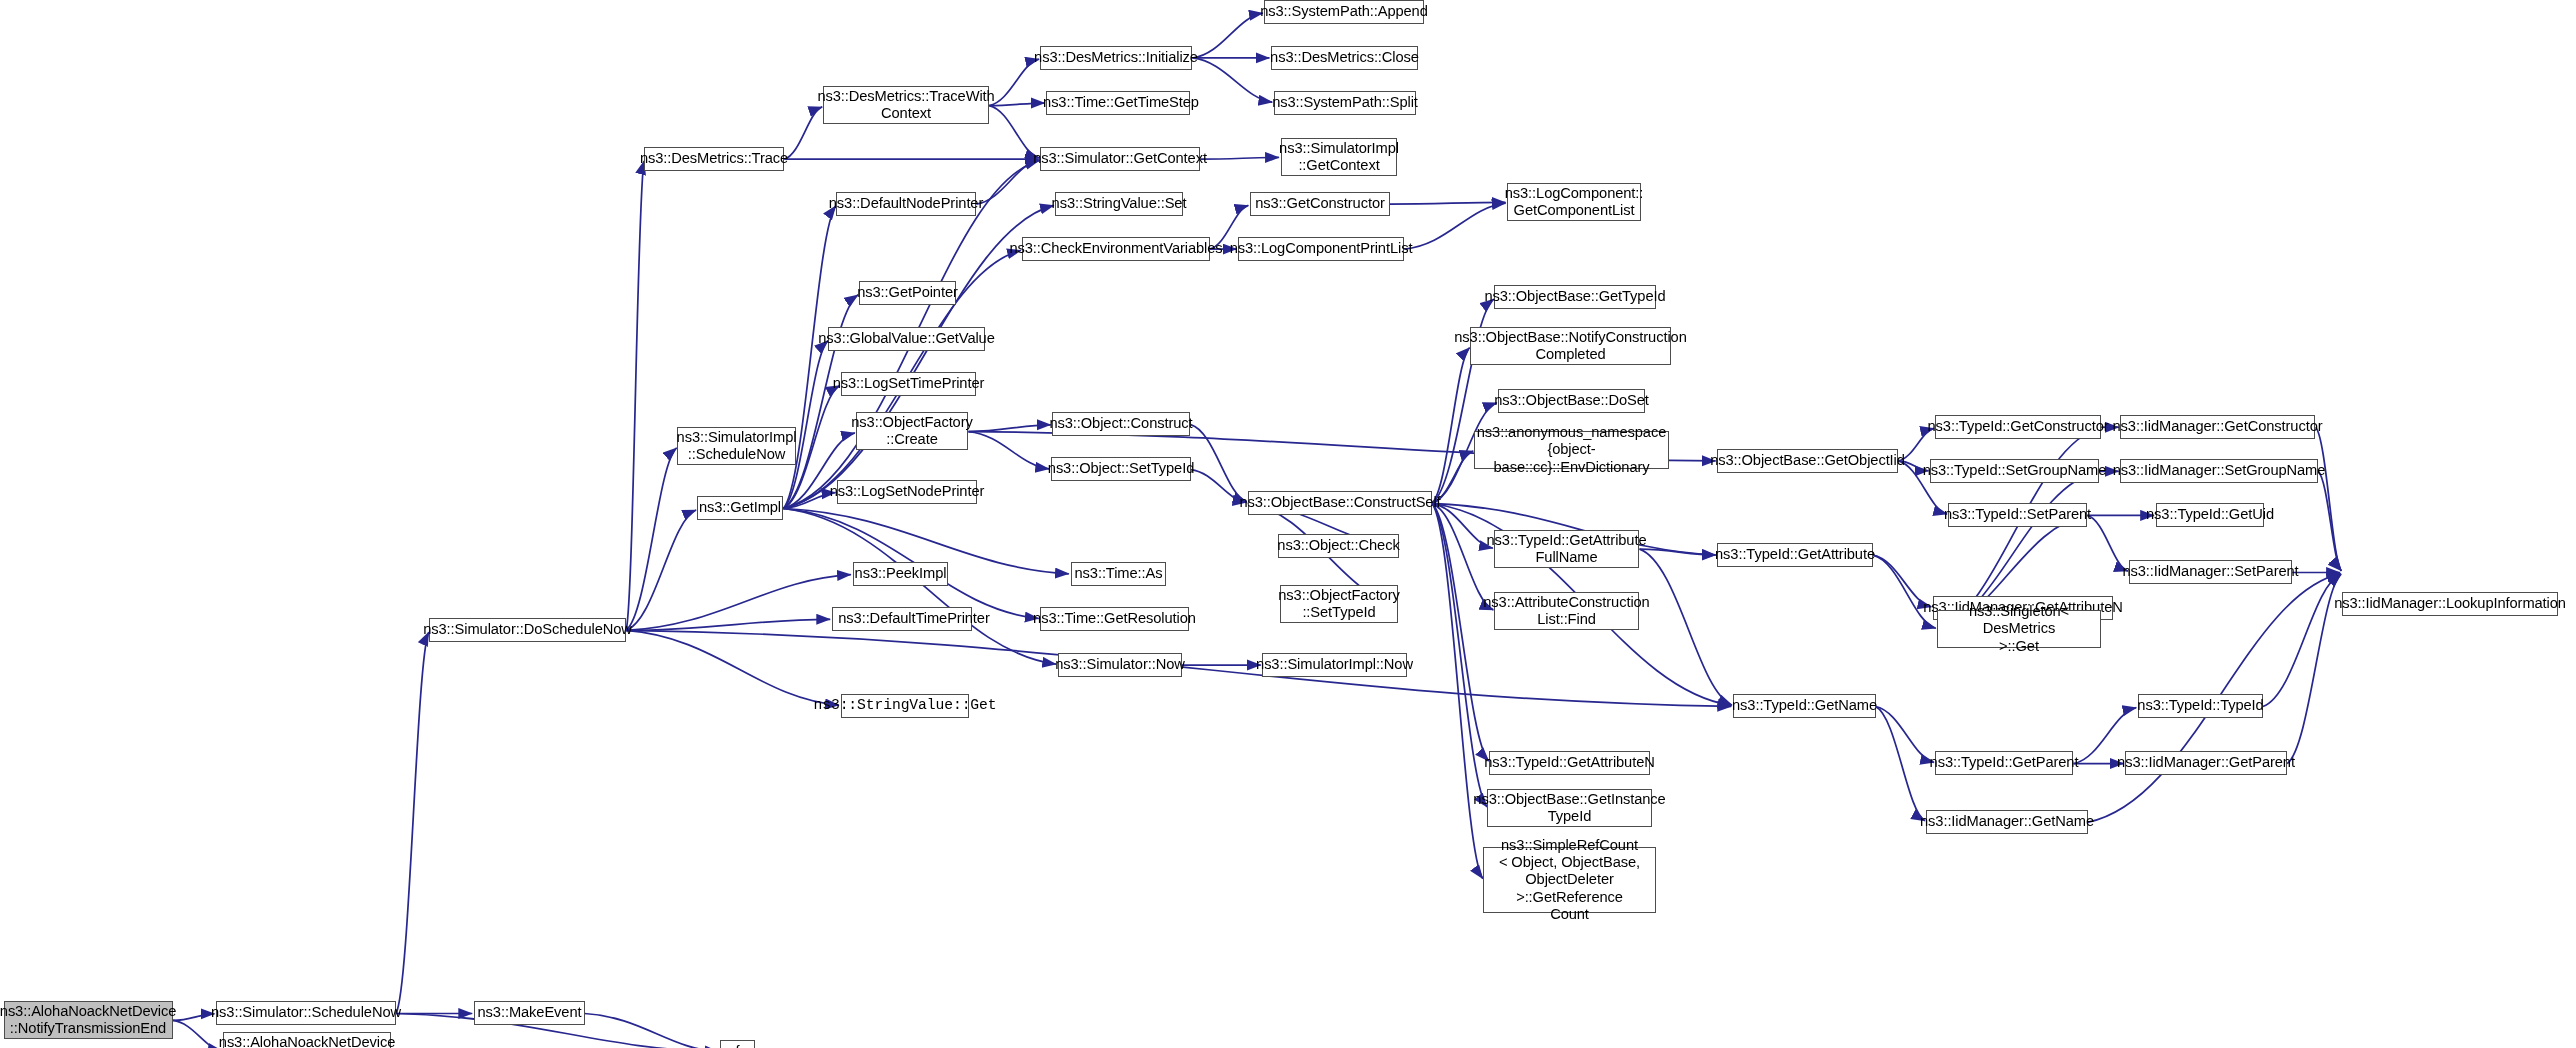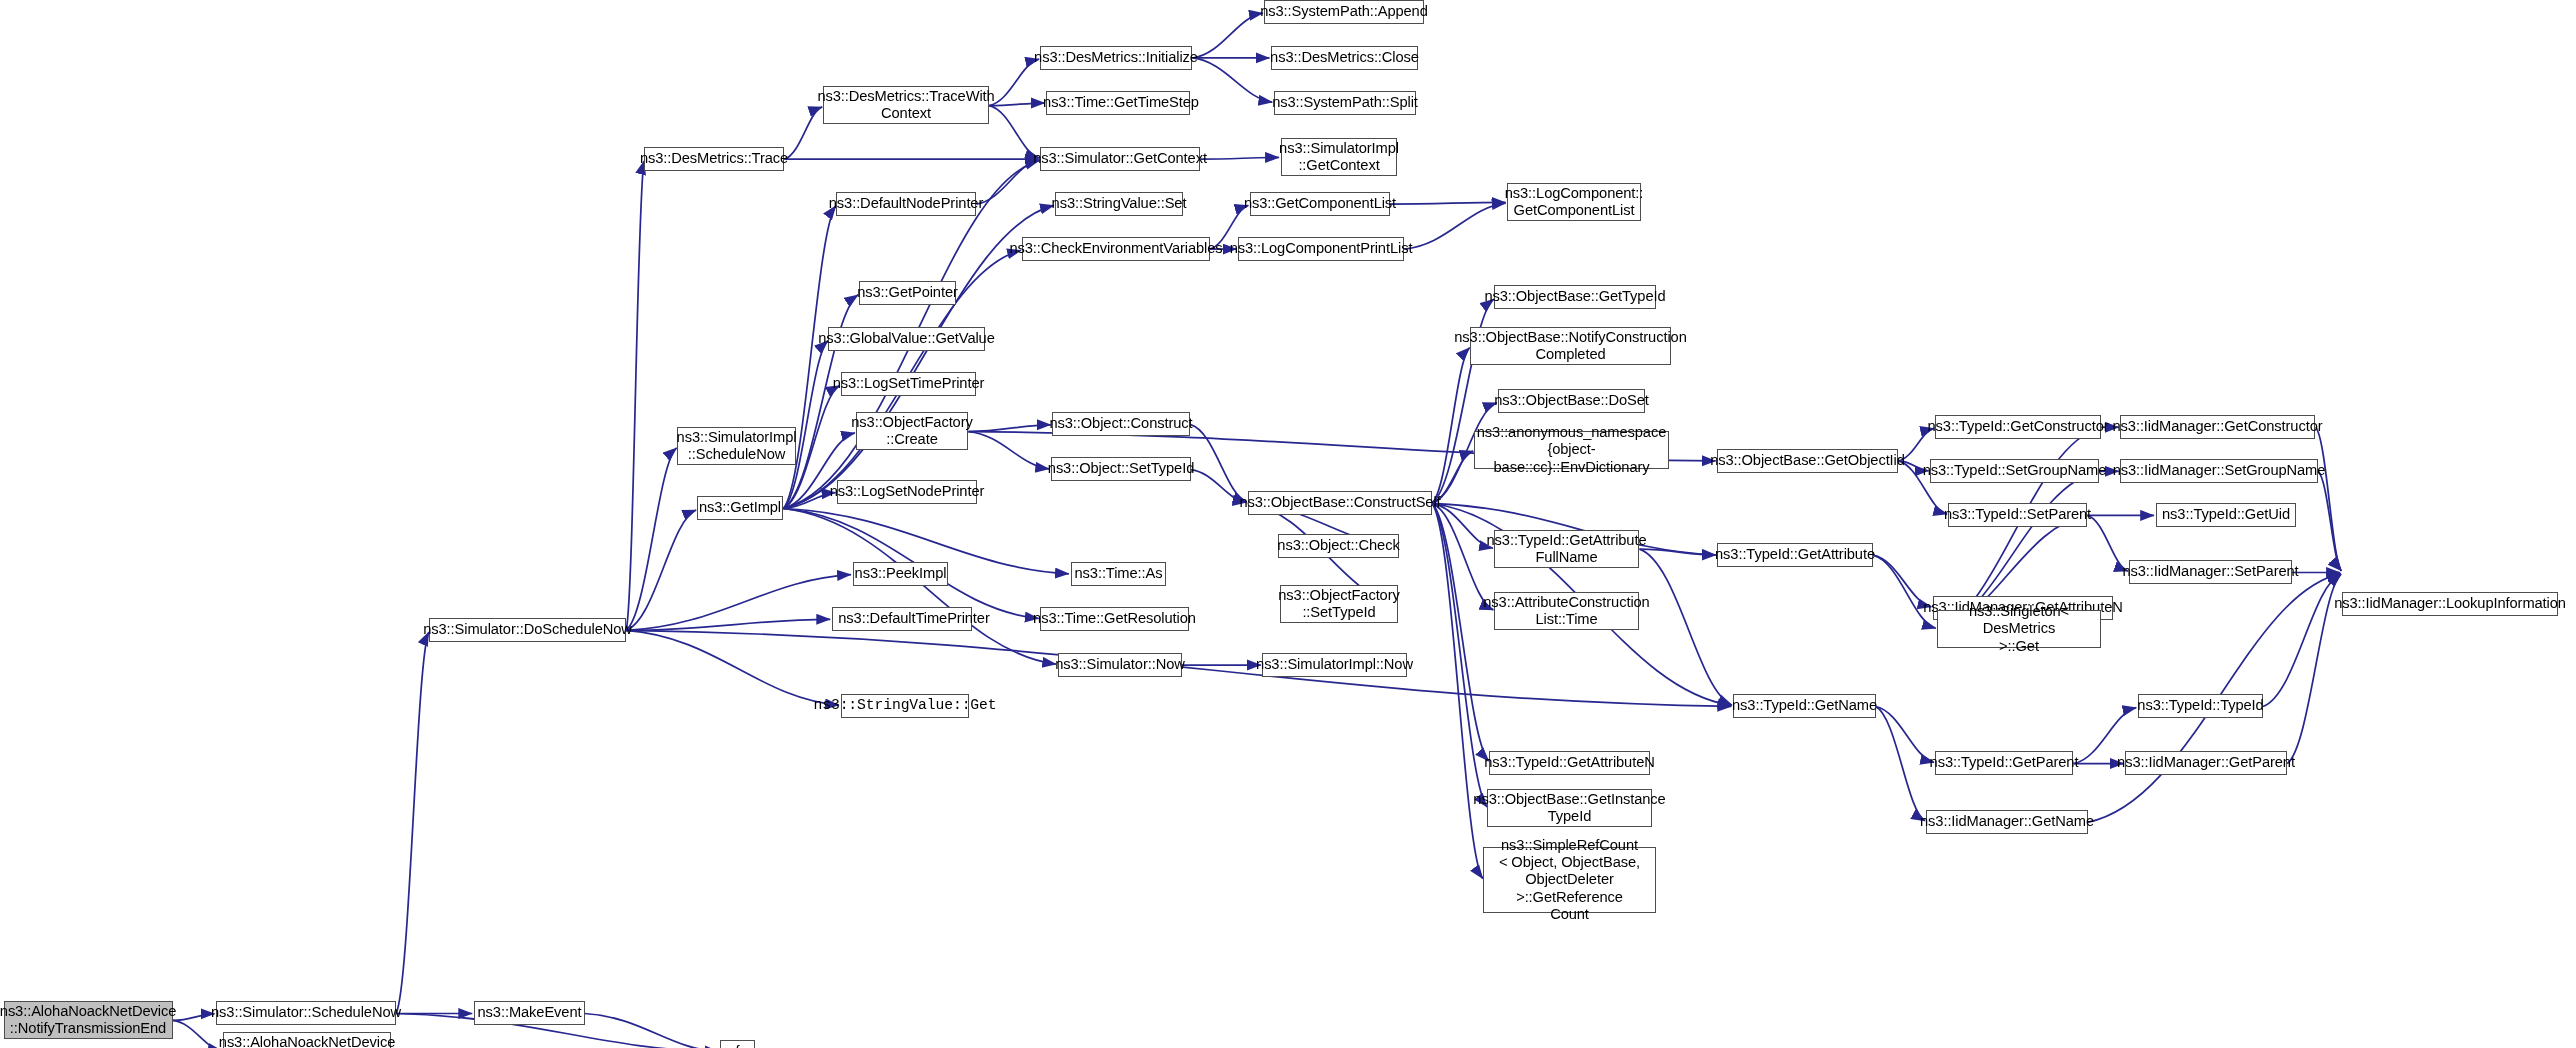--- a/index.html
+++ b/index.html
@@ -170,21 +170,21 @@
       <div class="node" style="left: 1040px; top: 46px; width: 152px; height: 24px;"><span class="nlabel">ns3::DesMetrics::Initialize</span></div>
       <div class="node" style="left: 1264px; top: 0px; width: 160px; height: 24px;"><span class="nlabel">ns3::SystemPath::Append</span></div>
       <div class="node" style="left: 1271px; top: 46px; width: 147px; height: 24px;"><span class="nlabel">ns3::DesMetrics::Close</span></div>
       <div class="node" style="left: 1274px; top: 91px; width: 142px; height: 24px;"><span class="nlabel">ns3::SystemPath::Split</span></div>
       <div class="node" style="left: 1046px; top: 91px; width: 144px; height: 24px; padding-left: 6px;"><span class="nlabel">ns3::Time::GetTimeStep</span></div>
       <div class="node" style="left: 1040px; top: 147px; width: 160px; height: 24px; text-align: center;"><span class="nlabel">ns3::Simulator::GetContext</span></div>
       <div class="node" style="left: 1281px; top: 138px; width: 116px; height: 38px;"><span class="nlabel">ns3::SimulatorImpl
 ::GetContext</span></div>
       <div class="node" style="left: 1055px; top: 192px; width: 128px; height: 24px;"><span class="nlabel">ns3::StringValue::Set</span></div>
       <div class="node" style="left: 1022px; top: 237px; width: 188px; height: 24px;"><span class="nlabel">ns3::CheckEnvironmentVariables</span></div>
-      <div class="node" style="left: 1250px; top: 192px; width: 140px; height: 24px;"><span class="nlabel">ns3::GetComponentList</span></div>
+      <div class="node" style="left: 1250px; top: 192px; width: 140px; height: 24px;"><span class="nlabel">ns3::GetConstructor</span></div>
       <div class="node" style="left: 1238px; top: 237px; width: 166px; height: 24px;"><span class="nlabel">ns3::LogComponentPrintList</span></div>
       <div class="node" style="left: 1507px; top: 183px; width: 134px; height: 38px;"><span class="nlabel">ns3::LogComponent::
 GetComponentList</span></div>
       <div class="node" style="left: 1494px; top: 285px; width: 162px; height: 24px;"><span class="nlabel">ns3::ObjectBase::GetTypeId</span></div>
       <div class="node" style="left: 1470px; top: 327px; width: 201px; height: 38px;"><span class="nlabel">ns3::ObjectBase::NotifyConstruction
 Completed</span></div>
       <div class="node" style="left: 1498px; top: 389px; width: 147px; height: 24px;"><span class="nlabel">ns3::ObjectBase::DoSet</span></div>
       <div class="node" style="left: 1474px; top: 431px; width: 195px; height: 38px;"><span class="nlabel">ns3::anonymous_namespace
 {object-base::cc}::EnvDictionary</span></div>
       <div class="node" style="left: 1248px; top: 491px; width: 184px; height: 24px;"><span class="nlabel">ns3::ObjectBase::ConstructSelf</span></div>
@@ -193,21 +193,21 @@
 ::SetTypeId</span></div>
       <div class="node" style="left: 1262px; top: 653px; width: 145px; height: 24px;"><span class="nlabel">ns3::SimulatorImpl::Now</span></div>
       <div class="node" style="left: 1052px; top: 412px; width: 138px; height: 24px;"><span class="nlabel">ns3::Object::Construct</span></div>
       <div class="node" style="left: 1051px; top: 457px; width: 140px; height: 24px;"><span class="nlabel">ns3::Object::SetTypeId</span></div>
       <div class="node" style="left: 1071px; top: 562px; width: 95px; height: 24px;"><span class="nlabel">ns3::Time::As</span></div>
       <div class="node" style="left: 1040px; top: 607px; width: 149px; height: 24px;"><span class="nlabel">ns3::Time::GetResolution</span></div>
       <div class="node" style="left: 1058px; top: 653px; width: 124px; height: 24px;"><span class="nlabel">ns3::Simulator::Now</span></div>
       <div class="node" style="left: 1494px; top: 530px; width: 145px; height: 38px;"><span class="nlabel">ns3::TypeId::GetAttribute
 FullName</span></div>
       <div class="node" style="left: 1494px; top: 592px; width: 145px; height: 38px;"><span class="nlabel">ns3::AttributeConstruction
-List::Time</span></div>
+List::Find</span></div>
       <div class="node" style="left: 1489px; top: 751px; width: 161px; height: 24px;"><span class="nlabel">ns3::TypeId::GetAttributeN</span></div>
       <div class="node" style="left: 1487px; top: 789px; width: 165px; height: 38px;"><span class="nlabel">ns3::ObjectBase::GetInstance
 TypeId</span></div>
       <div class="node" style="left: 1483px; top: 847px; width: 173px; height: 66px;"><span class="nlabel">ns3::SimpleRefCount
 &lt; Object, ObjectBase,
 ObjectDeleter &gt;::GetReference
 Count</span></div>
       <div class="node" style="left: 1717px; top: 449px; width: 181px; height: 24px;"><span class="nlabel">ns3::ObjectBase::GetObjectIid</span></div>
       <div class="node" style="left: 1717px; top: 543px; width: 156px; height: 24px;"><span class="nlabel">ns3::TypeId::GetAttribute</span></div>
       <div class="node" style="left: 1733px; top: 694px; width: 143px; height: 24px;"><span class="nlabel">ns3::TypeId::GetName</span></div>
@@ -216,18 +216,18 @@
       <div class="node" style="left: 1948px; top: 503px; width: 139px; height: 24px;"><span class="nlabel">ns3::TypeId::SetParent</span></div>
       <div class="node" style="left: 1933px; top: 596px; width: 180px; height: 24px;"><span class="nlabel">ns3::IidManager::GetAttributeN</span></div>
       <div class="node" style="left: 1937px; top: 610px; width: 164px; height: 38px;"><span class="nlabel">ns3::Singleton&lt; DesMetrics
 &gt;::Get</span></div>
       <div class="node" style="left: 1935px; top: 751px; width: 138px; height: 24px;"><span class="nlabel">ns3::TypeId::GetParent</span></div>
       <div class="node" style="left: 1926px; top: 810px; width: 162px; height: 24px;"><span class="nlabel">ns3::IidManager::GetName</span></div>
       <div class="node" style="left: 2138px; top: 694px; width: 125px; height: 24px;"><span class="nlabel">ns3::TypeId::TypeId</span></div>
       <div class="node" style="left: 2125px; top: 751px; width: 162px; height: 24px;"><span class="nlabel">ns3::IidManager::GetParent</span></div>
       <div class="node" style="left: 2120px; top: 415px; width: 195px; height: 24px;"><span class="nlabel">ns3::IidManager::GetConstructor</span></div>
       <div class="node" style="left: 2120px; top: 459px; width: 198px; height: 24px;"><span class="nlabel">ns3::IidManager::SetGroupName</span></div>
-      <div class="node" style="left: 2156px; top: 503px; width: 140px; height: 24px;"><span class="nlabel">ns3::TypeId::GetUid</span></div>
+      <div class="node" style="left: 2156px; top: 503px; width: 108px; height: 24px;"><span class="nlabel">ns3::TypeId::GetUid</span></div>
       <div class="node" style="left: 2129px; top: 560px; width: 163px; height: 24px;"><span class="nlabel">ns3::IidManager::SetParent</span></div>
       <div class="node" style="left: 2342px; top: 592px; width: 216px; height: 24px;"><span class="nlabel">ns3::IidManager::LookupInformation</span></div>
     </div>
 </div>
 
 
 </body></html>

